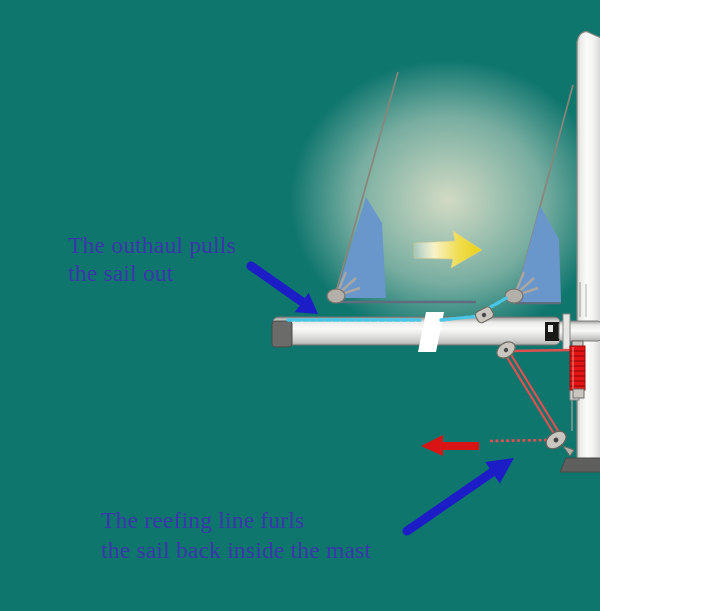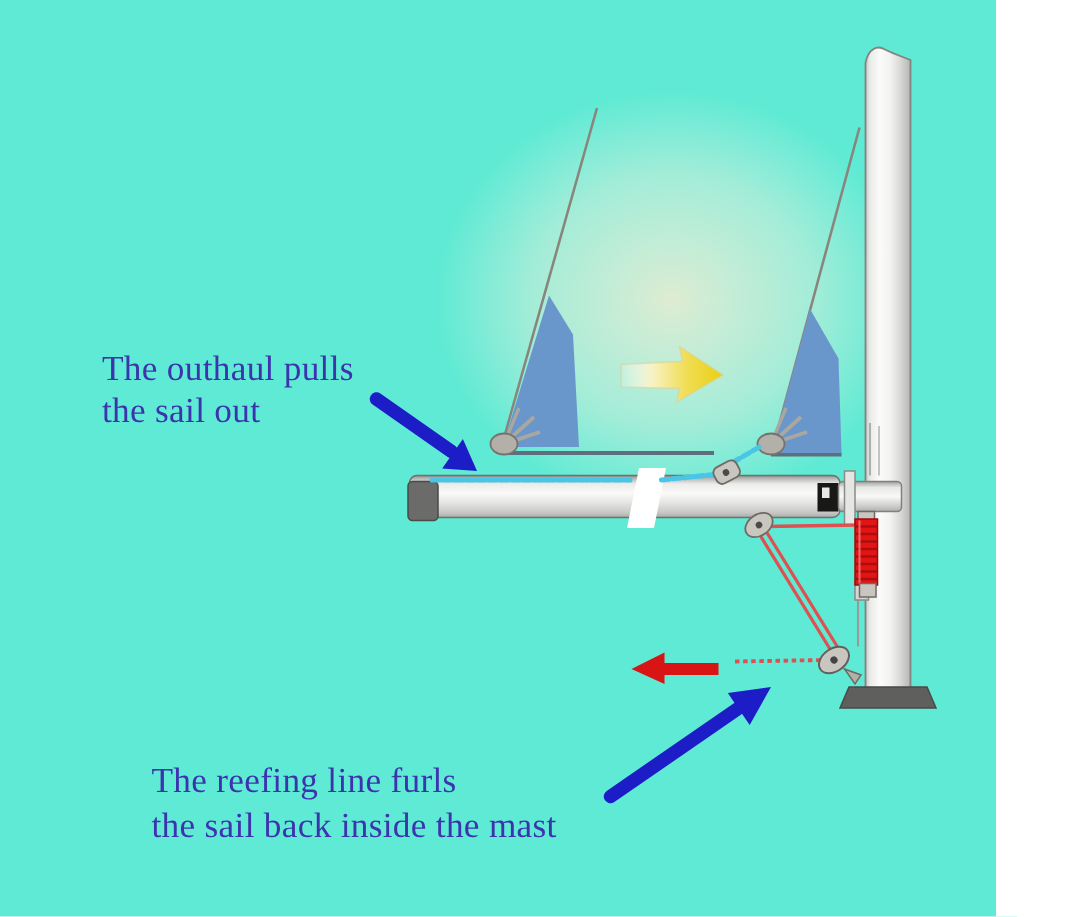--- a/index.html
+++ b/index.html
@@ -1,16 +1,16 @@
 <!DOCTYPE html>
 <html><head>
 <meta charset="utf-8">
 <style>
   html,body{margin:0;padding:0;background:#ffffff;}
-  .stage{position:relative;width:664px;height:611px;background:#5eead4;overflow:hidden;
+  .stage{position:relative;width:600px;height:611px;background:#0f766e;overflow:hidden;
          font-family:"Liberation Serif", serif;}
   svg{display:block;}
   text.lbl{font-family:"Liberation Serif", serif;font-size:23.5px;letter-spacing:.2px;}
 </style>
 </head>
 <body>
 
 <div class="stage">
 <svg width="720" height="611" viewBox="0 0 720 611">
   <defs>

